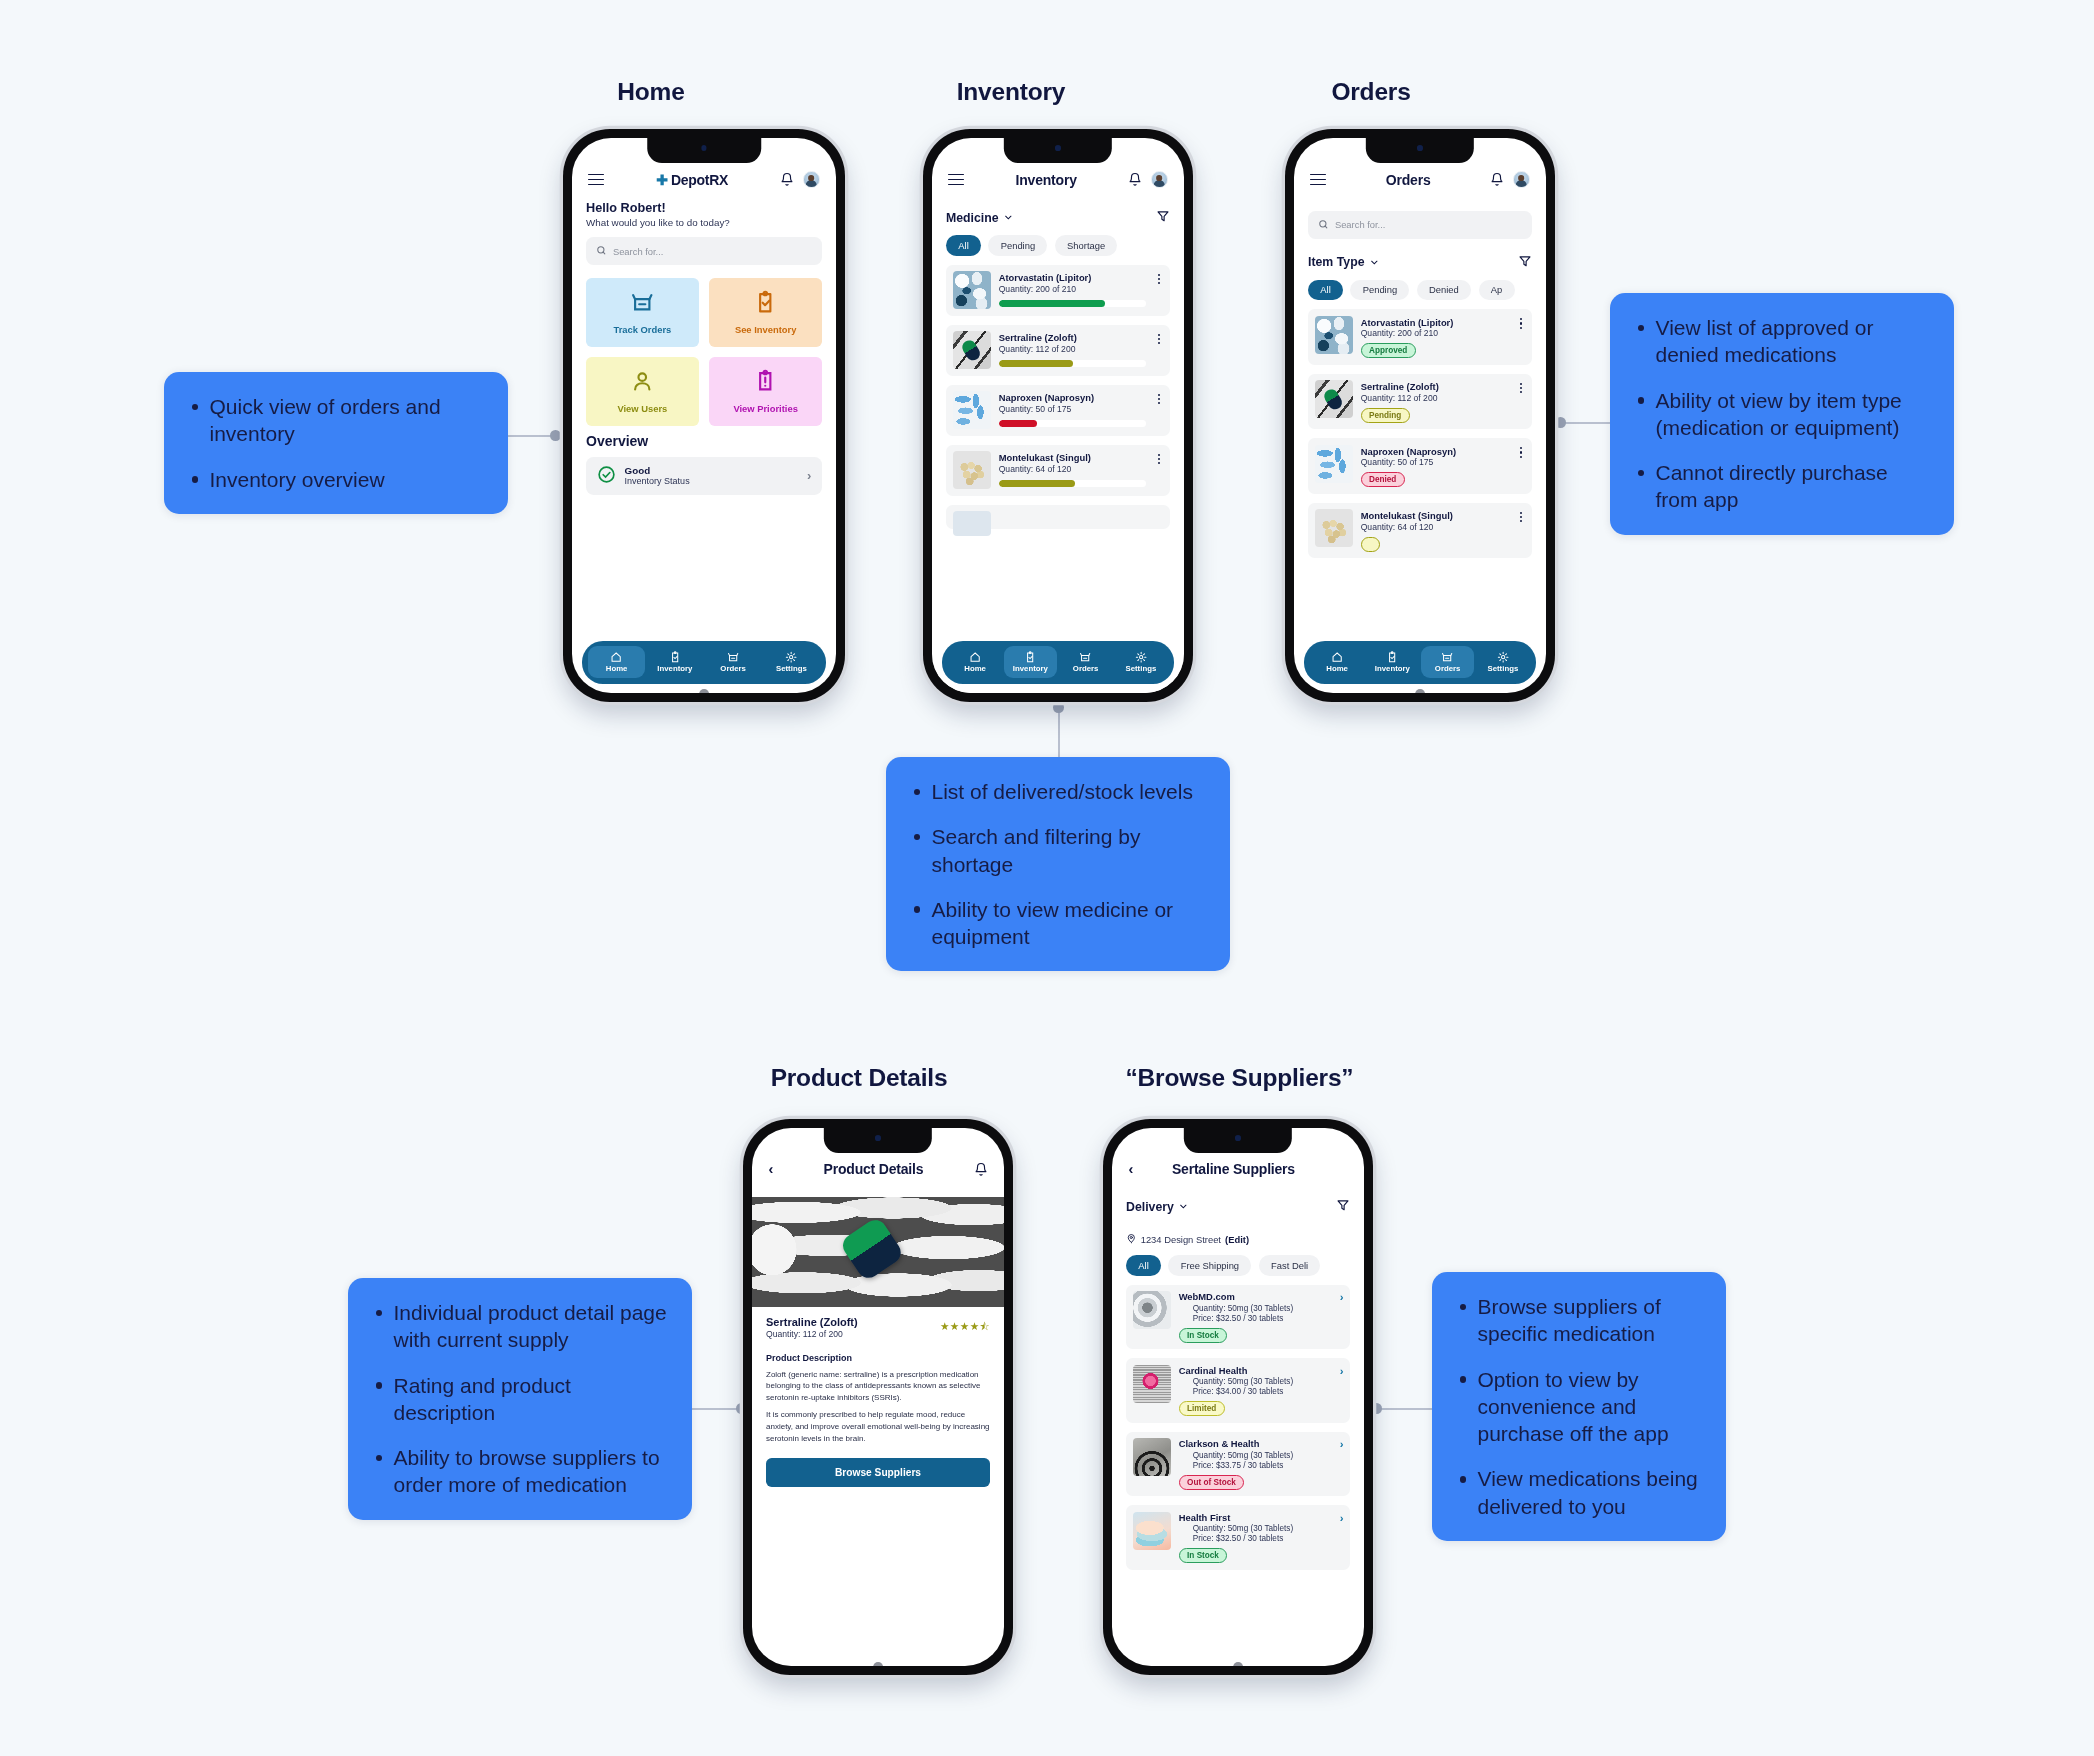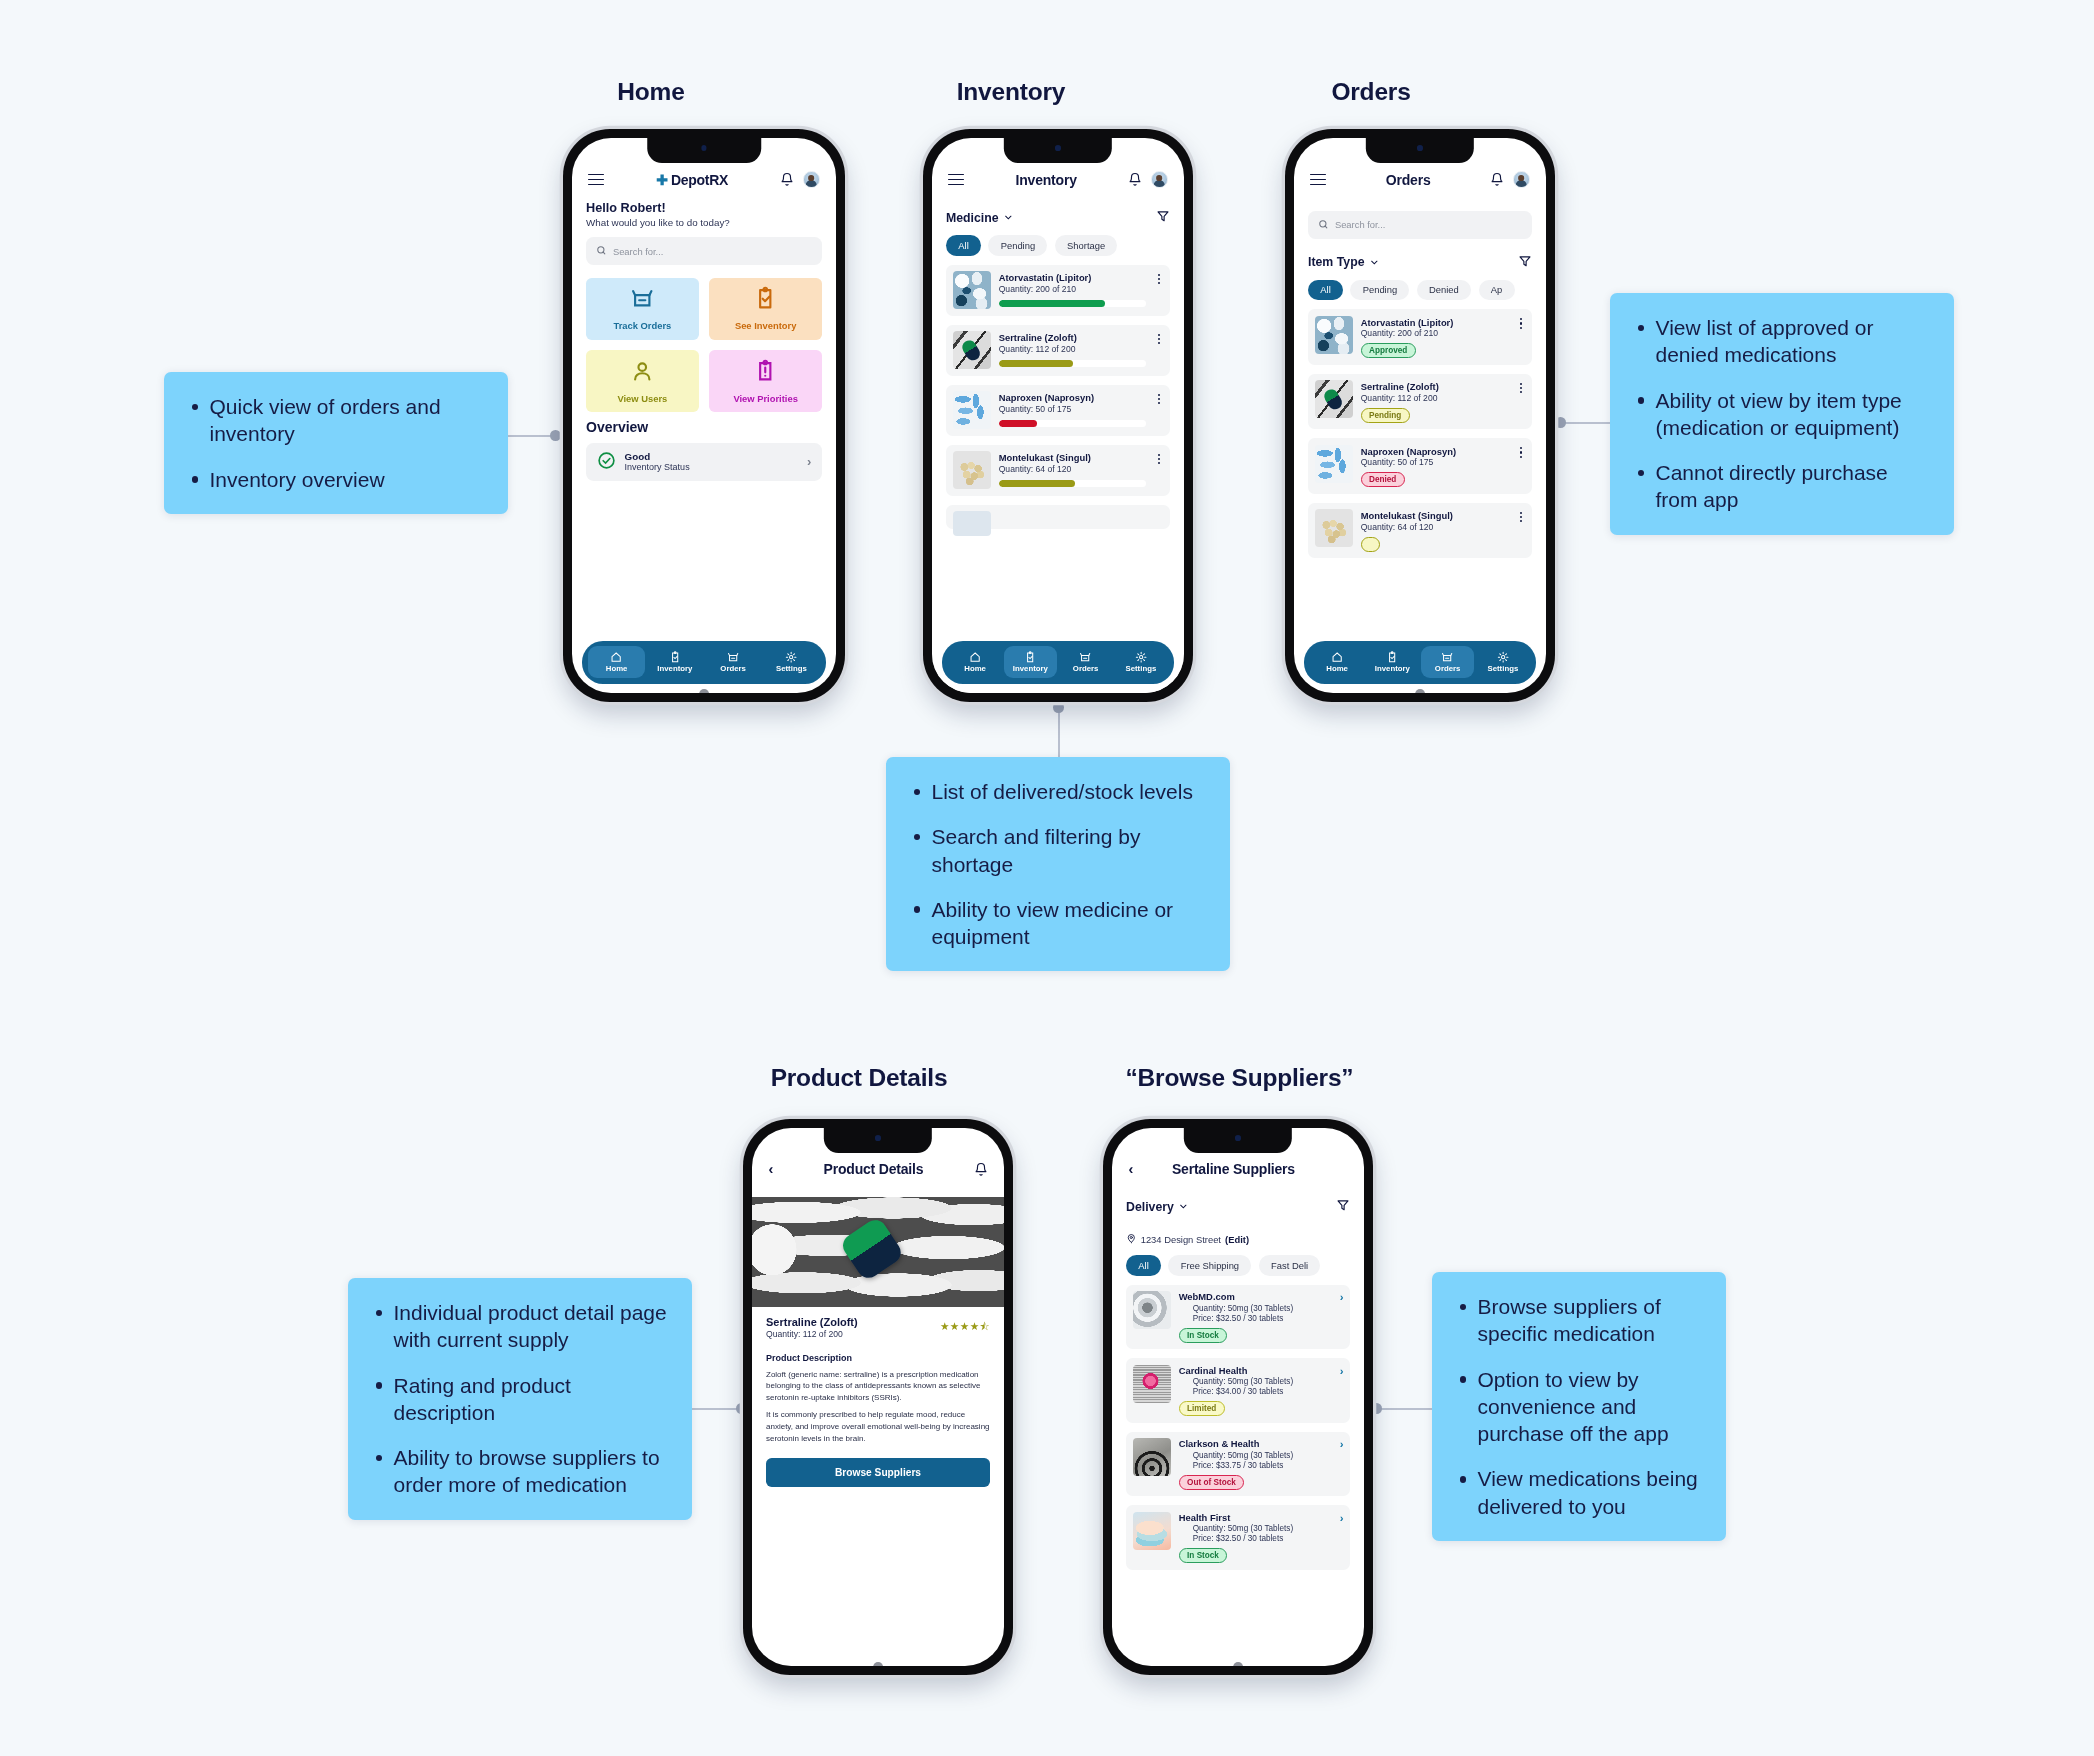--- a/index.html
+++ b/index.html
@@ -16,22 +16,22 @@
   .section-title {
     position: absolute;
     font-size: 24.5px; font-weight: bold; color: #11173f;
     letter-spacing: -0.2px; white-space: nowrap;
     text-align: center;
   }
 
   
   .callout {
     position: absolute;
-    background: #7dd3fc;
-    border-radius: 7px;
+    background: #3b82f6;
+    border-radius: 15px;
     box-shadow: 0 1.6px 8.2px rgba(20,30,70,0.10);
     padding: 21px 24.5px 21px 21px;
   }
   .callout ul { list-style: none; }
   .callout li {
     position: relative;
     padding-left: 24.5px;
     color: #161c45;
     font-size: 21px;
     line-height: 1.3;
@@ -137,21 +137,21 @@
 
   .searchbar {
     display: flex; align-items: center; gap: 6.5px;
     background: #f1f2f4; border-radius: 7.4px;
     padding: 6.5px 9.8px; margin-top: 9.8px;
   }
   .searchbar .ph { font-size: 9.4px; color: #8e939e; }
 
   .tiles { display: grid; grid-template-columns: 1fr 1fr; gap: 10.6px; margin-top: 12.3px; }
   .tile {
-    border-radius: 5.7px; height: 62px;
+    border-radius: 5.7px; height: 69px;
     display: flex; flex-direction: column;
     align-items: center; justify-content: center; gap: 6.5px;
   }
   .tile .tl { font-size: 9.4px; font-weight: bold; }
 
   .ov-title { font-size: 14px; font-weight: bold; color: #11173f; margin-top: 7px; }
   .ov-card {
     display: flex; align-items: center; gap: 9px;
     background: #f1f2f4; border-radius: 7.4px;
     padding: 8.2px 10.6px; margin-top: 7.4px;

